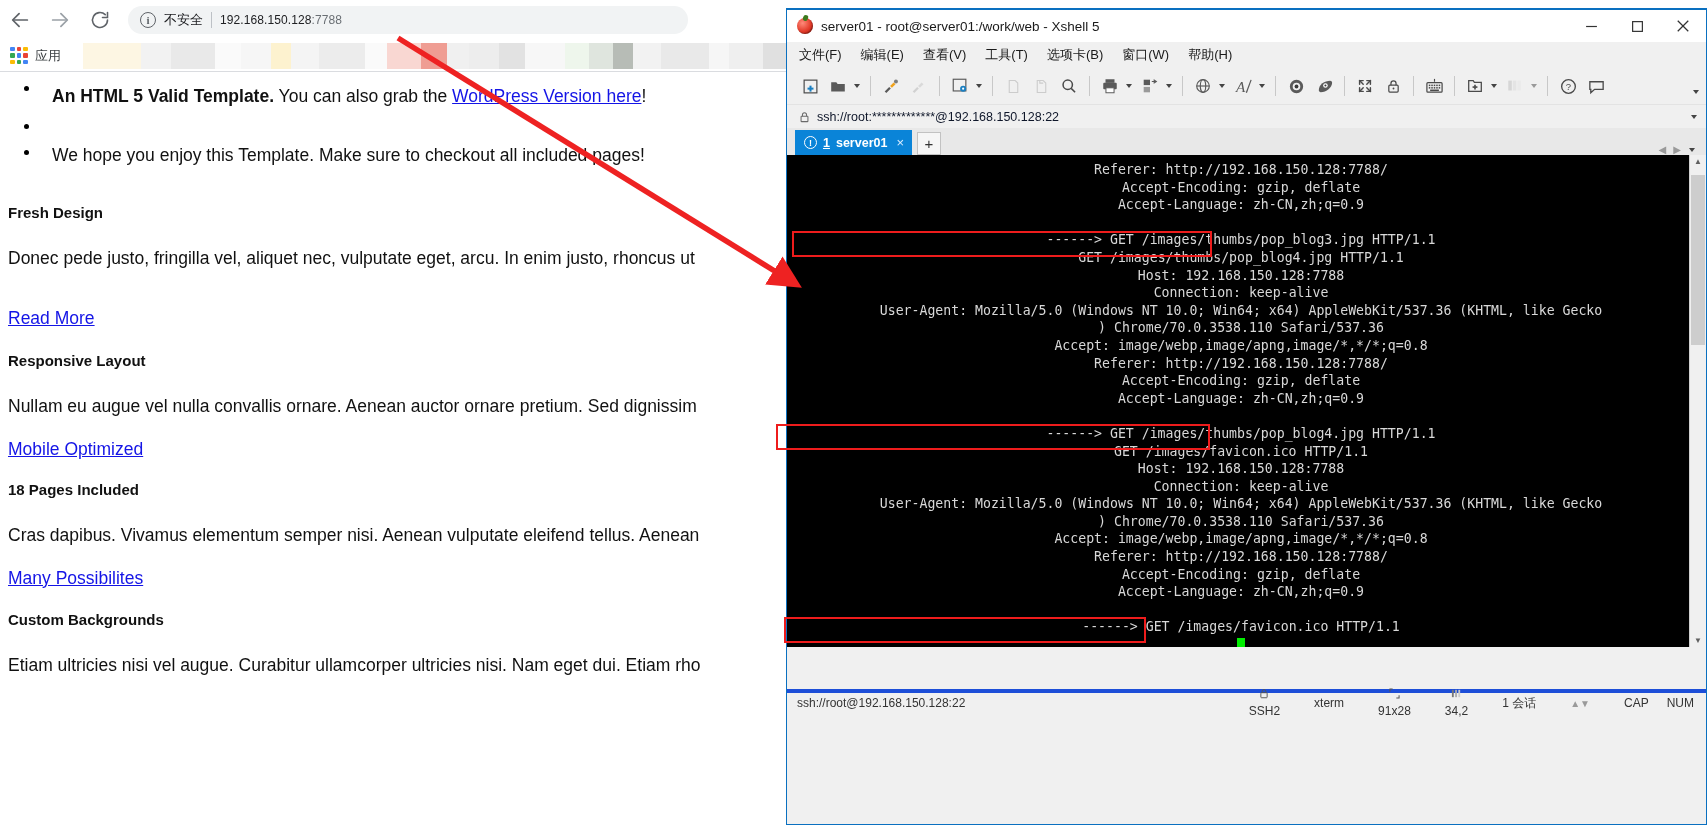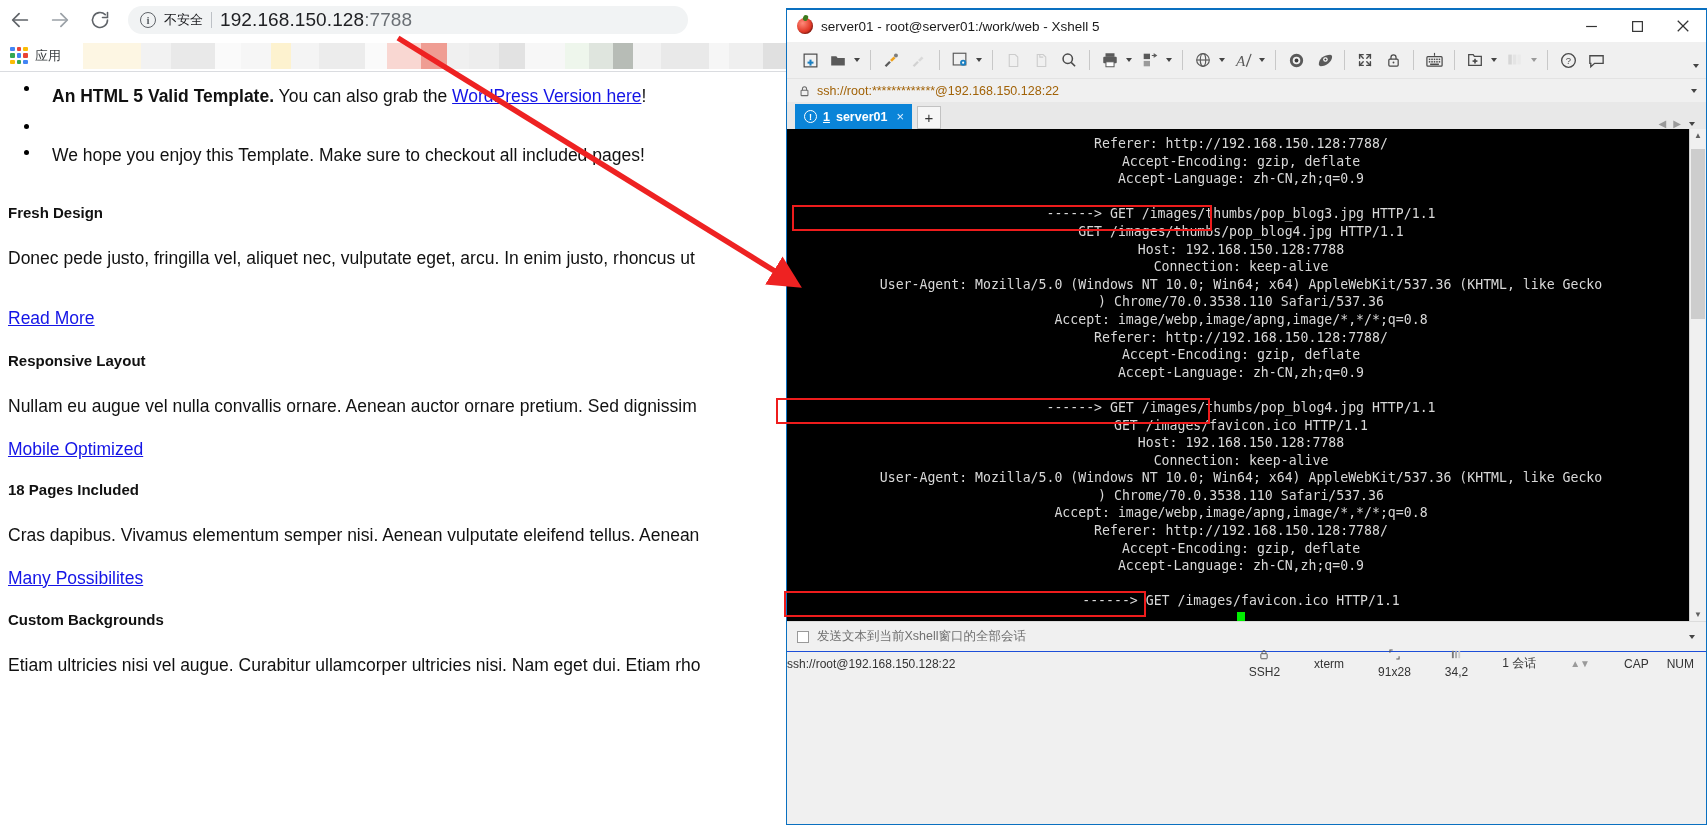--- a/index.html
+++ b/index.html
@@ -32,21 +32,21 @@
     font-size: 14px; color: #202124;
   }
   .omni-info {
     width: 16px; height: 16px; border: 1.4px solid #5f6368; border-radius: 50%;
     display:flex; align-items:center; justify-content:center;
     font-size: 11px; font-weight: bold; color:#5f6368; font-family:"Liberation Serif", serif;
     flex: 0 0 16px;
   }
   .omni-insecure { font-size: 13px; color: #202124; }
   .omni-sep { width:1px; height:16px; background:#bdc1c6; }
-  .omni-url { font-size: 19px; color: #202124; letter-spacing: 0.1px; }
+  .omni-url { font-size: 12px; color: #202124; letter-spacing: 0.1px; }
   .omni-url .dim { color: #6a6f74; }
 
   .bookmarks-bar {
     position:absolute; left:0; top:40px; width:1707px; height:32px;
     background:#ffffff; display:flex; align-items:center; padding-left:10px;
     border-bottom: 1px solid #dadce0;
   }
   .apps-grid { width: 18px; height: 18px; display:grid; grid-template-columns: repeat(3,1fr);
     grid-template-rows: repeat(3,1fr); gap:2px; margin-right:7px; }
   .apps-grid i { display:block; border-radius:1px; }
@@ -117,21 +117,21 @@
   }
   .tb { width:26px; height:26px; display:flex; align-items:center; justify-content:center; color:#4a4a4a; }
   .tb svg { display:block; }
   .tb.dim { opacity: .35; }
   .caret { width:0;height:0;border-left:3.5px solid transparent;border-right:3.5px solid transparent;
            border-top:4px solid #444; margin-left:1px; margin-right:3px; }
   .tb-sep { width:1px; height:20px; background:#c8c8c8; margin:0 5px; }
 
   .xs-addr {
     height: 24px; background:#f0f0f0; display:flex; align-items:center; gap:7px;
-    padding-left: 12px; font-size:12.5px; color:#a16207; border-top:1px solid #e3e3e3;
+    padding-left: 12px; font-size:12.5px; color:#0f172a; border-top:1px solid #e3e3e3;
   }
   .xs-hint {
     height: 27px; background:#f0f0f0; display:flex; align-items:center; gap:8px;
     padding-left: 12px; font-size:12.5px; color:#6e6e6e;
   }
 
   .xs-tabs { height: 27px; background:#e8e8e8; display:flex; align-items:flex-end; padding-left:8px; position:relative;}
   .xs-tab {
     height: 25px; background:#0a84d8; color:#fff; display:flex; align-items:center;
     gap:6px; padding: 0 8px 0 9px; font-size:12.5px;
@@ -173,21 +173,21 @@
 
   .xs-send {
     height: 30px; background:#f0f0f0; display:flex; align-items:center; gap:8px;
     padding-left: 10px; font-size:12.5px; color:#707070; border-top:1px solid #dcdcdc;
   }
   .cb { width:12px;height:12px;border:1px solid #999; background:#fff; }
   .xs-send .sright { margin-left:auto; display:flex; align-items:center; gap:12px; padding-right:8px; color:#888; }
 
   .xs-status {
     height: 24px; background:#f0f0f0; display:flex; align-items:center;
-    font-size: 12px; color:#333; border-top:1px solid #1d4ed8; 
+    font-size: 12px; color:#333; border-top:4px solid #1d4ed8; padding-left: 10px; margin-top: 42px;
   }
   .st-sec { display:flex; align-items:center; gap:5px;flex-direction:column; }
   .xs-status .grow { flex: 1; }
   .st-gap { width: 34px; }
   .xs-status .cap { padding-right:4px;}
 </style>
 </head>
 <body>
 
 <div id="root">
@@ -325,20 +325,29 @@
         </span>
         <span class="xs-wbtn">
           <svg width="14" height="14" viewBox="0 0 12 12">
               <line x1="1.5" y1="1.5" x2="10.5" y2="10.5" stroke="#333" stroke-width="1.1"></line>
               <line x1="10.5" y1="1.5" x2="1.5" y2="10.5" stroke="#333" stroke-width="1.1"></line>
             </svg>
         </span>
       </span>
     </div>
 
+    <div class="xs-menu">
+      <span>文件(F)</span>
+      <span>编辑(E)</span>
+      <span>查看(V)</span>
+      <span>工具(T)</span>
+      <span>选项卡(B)</span>
+      <span>窗口(W)</span>
+      <span>帮助(H)</span>
+    </div>
 
     <div class="xs-toolbar">
       <span class="tb">
         <svg width="17" height="17" viewBox="0 0 20 20" fill="none" stroke="#4a4a4a" stroke-width="1.4">
             <rect x="2.5" y="2.5" width="15" height="15"></rect>
             <line x1="10" y1="9" x2="10" y2="16" stroke="#1a7fc1" stroke-width="2.4"></line>
             <line x1="6.5" y1="12.5" x2="13.5" y2="12.5" stroke="#1a7fc1" stroke-width="2.4"></line>
           </svg>
       </span>
       <span class="tb">
@@ -532,27 +541,20 @@
         <span class="sc-arrow">▲</span>
         <span class="sc-arrow">▼</span>
         <span class="sc-thumb"></span>
       </div>
 
       <div class="hl" style="left:5px;  top:76px;  width:420px; height:26px;"></div>
       <div class="hl" style="left:-11px;top:269px; width:434px; height:26px;"></div>
       <div class="hl" style="left:-3px; top:462px; width:362px; height:26px;"></div>
     </div>
 
-    <div class="xs-send">
-      <span class="cb"></span>
-      <span>发送文本到当前Xshell窗口的全部会话</span>
-      <span class="sright">
-        <span class="caret"></span>
-      </span>
-    </div>
 
     <div class="xs-status">
       <span>ssh://root@192.168.150.128:22</span>
       <span class="grow"></span>
       <span class="st-sec">
         <svg width="10" height="11" viewBox="0 0 12 14" fill="none" stroke="#555" stroke-width="1.2">
             <rect x="2" y="6" width="8" height="6.4" rx=".8"></rect>
             <path d="M3.6 6V4.4a2.4 2.4 0 0 1 4.8 0V6"></path>
           </svg>
         <span>SSH2</span>

